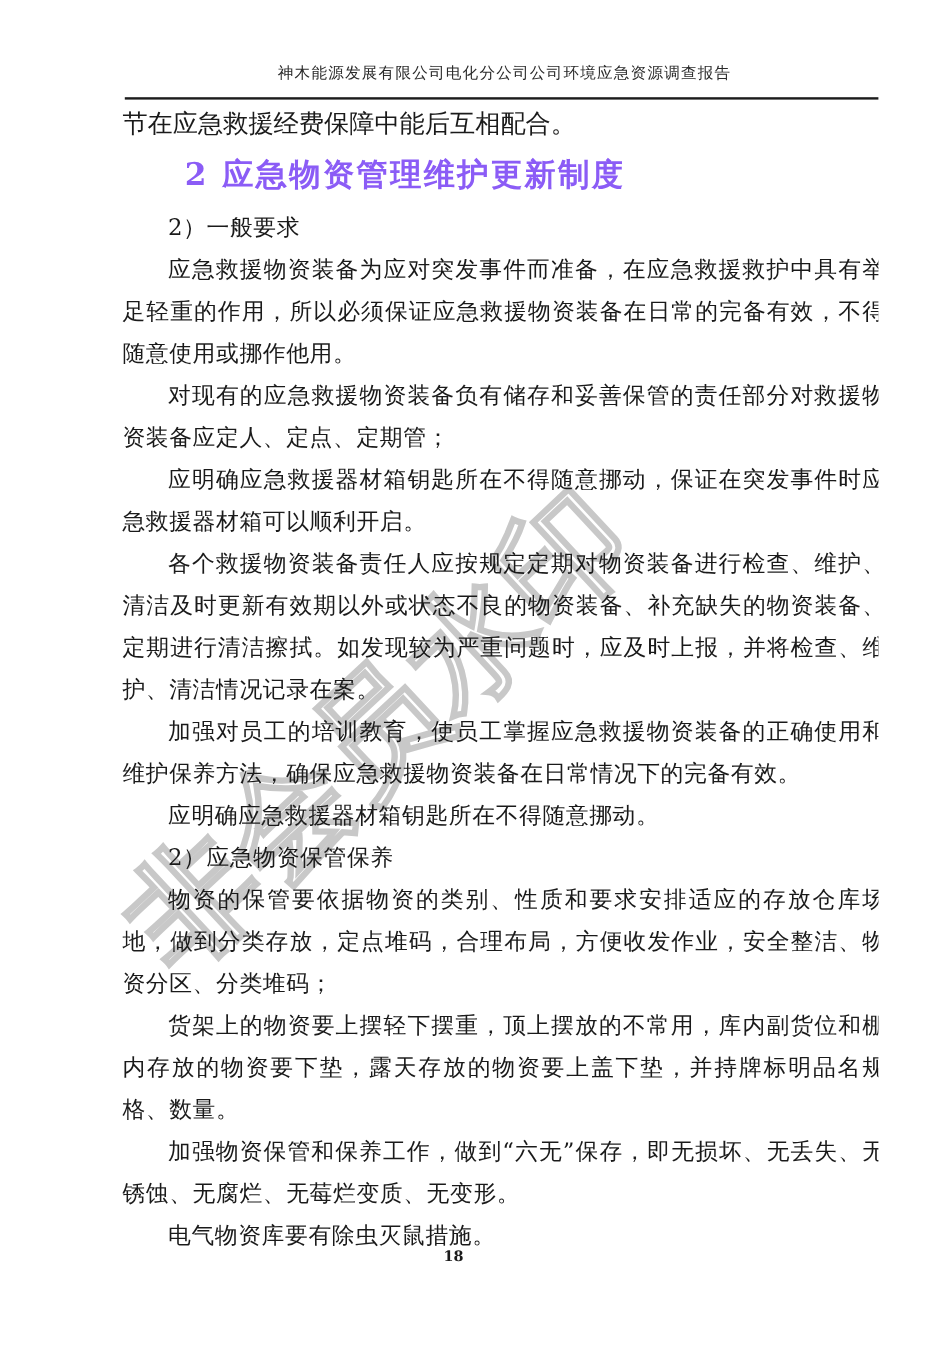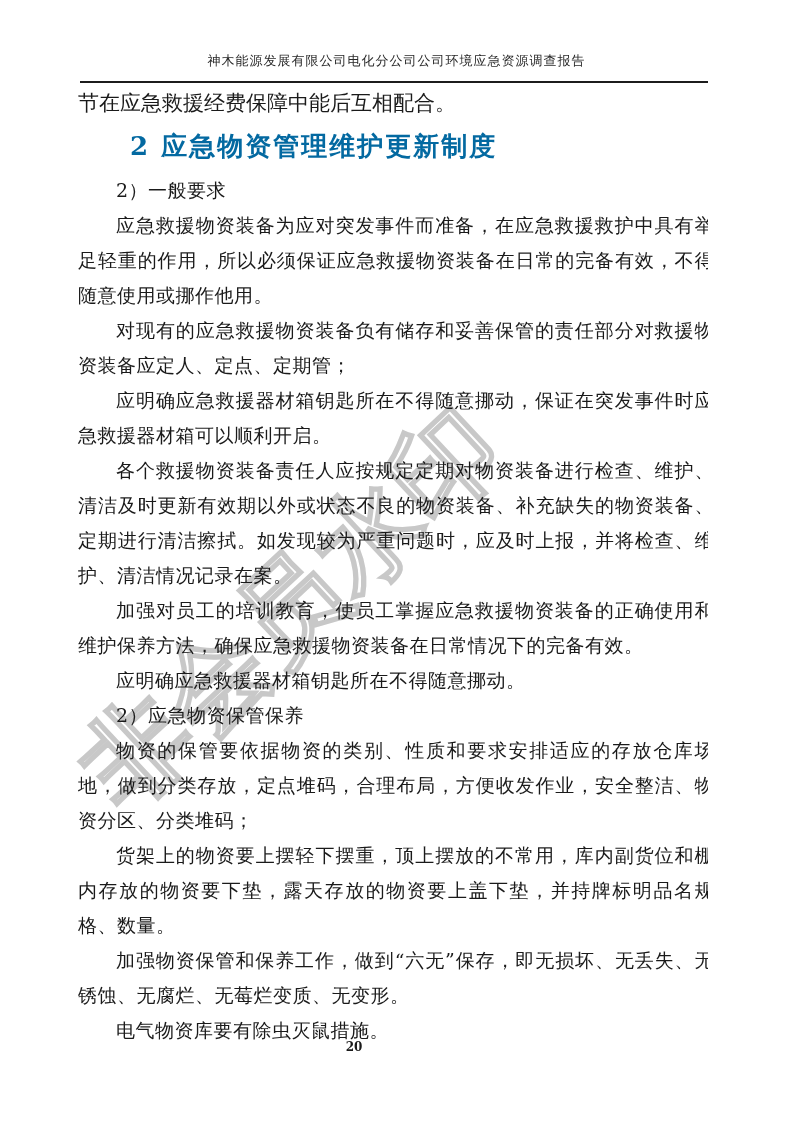--- a/index.html
+++ b/index.html
@@ -8,20 +8,21 @@
     background: #ffffff;
   }
   .page {
     position: relative;
     width: 708px;
     height: 1122px;
     background: #ffffff;
     overflow: hidden;
     font-family: "DejaVu Serif", "Liberation Serif", serif;
     color: #1a1a1a;
+    margin-left: 24px;
   }
 
   
   .header {
     position: absolute;
     top: 52px;
     left: 80px;
     width: 633px;
     text-align: center;
     font-size: 13px;
@@ -50,21 +51,21 @@
     line-height: 35px;
     text-align: justify;
   }
   .doc-heading {
     margin: 8px 0 10px 0;
     padding-left: 52px;
     font-size: 26px;
     line-height: 34px;
     font-weight: bold;
     letter-spacing: 2px;
-    color: #0369a1;
+    color: #8b5cf6;
   }
   .para {
     margin: 0;
     font-size: 19px;
     line-height: 35px;
     text-indent: 2em;
     text-align: justify;
     letter-spacing: 0.5px;
   }
 
@@ -123,15 +124,15 @@
     <p class="para">各个救援物资装备责任人应按规定定期对物资装备进行检查、维护、清洁及时更新有效期以外或状态不良的物资装备、补充缺失的物资装备、定期进行清洁擦拭。如发现较为严重问题时，应及时上报，并将检查、维护、清洁情况记录在案。</p>
     <p class="para">加强对员工的培训教育，使员工掌握应急救援物资装备的正确使用和维护保养方法，确保应急救援物资装备在日常情况下的完备有效。</p>
     <p class="para">应明确应急救援器材箱钥匙所在不得随意挪动。</p>
     <p class="para">2）应急物资保管保养</p>
     <p class="para">物资的保管要依据物资的类别、性质和要求安排适应的存放仓库场地，做到分类存放，定点堆码，合理布局，方便收发作业，安全整洁、物资分区、分类堆码；</p>
     <p class="para">货架上的物资要上摆轻下摆重，顶上摆放的不常用，库内副货位和棚内存放的物资要下垫，露天存放的物资要上盖下垫，并持牌标明品名规格、数量。</p>
     <p class="para">加强物资保管和保养工作，做到“六无”保存，即无损坏、无丢失、无锈蚀、无腐烂、无莓烂变质、无变形。</p>
     <p class="para">电气物资库要有除虫灭鼠措施。</p>
   </div>
 
-  <div class="page-number">20</div>
+  <div class="page-number">18</div>
 
 </div>
 
 </body></html>

